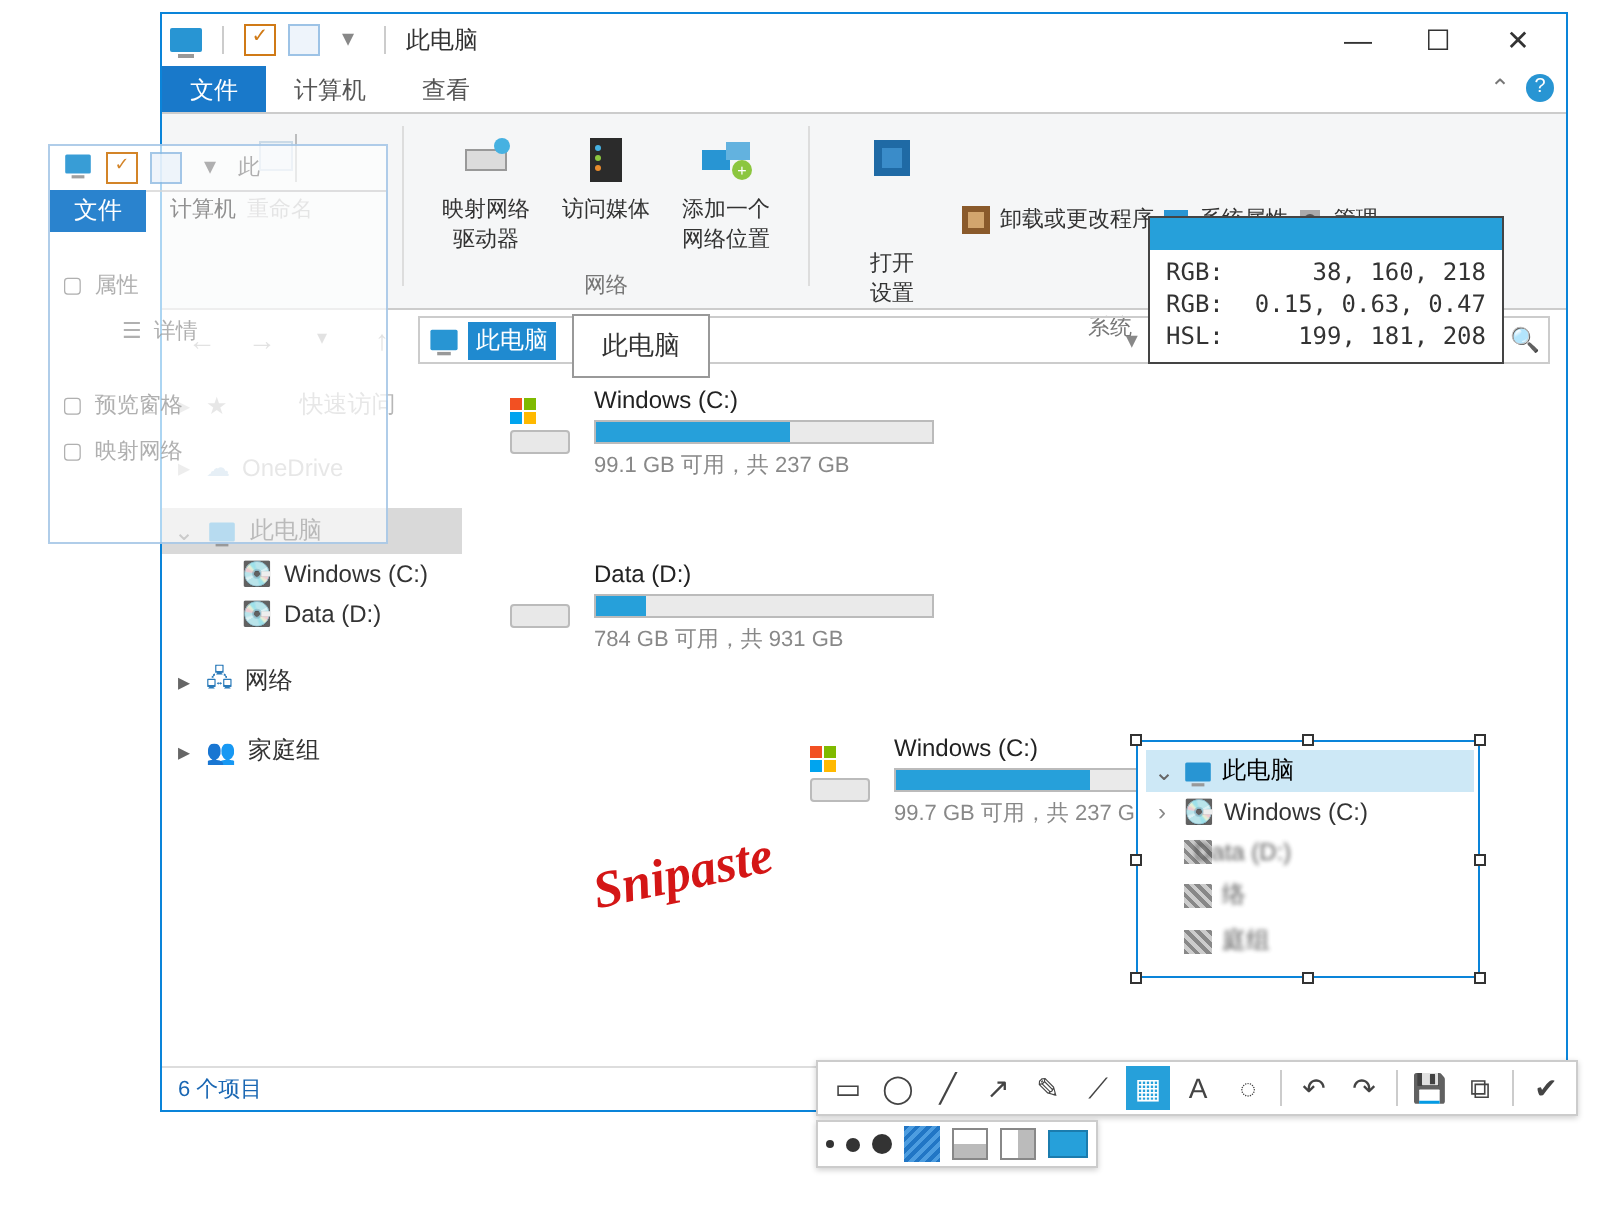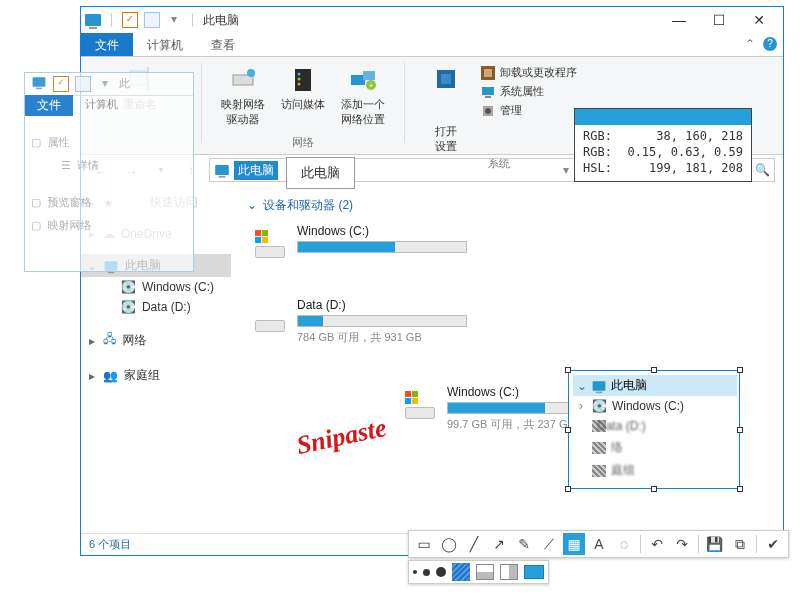--- a/index.html
+++ b/index.html
@@ -61,21 +61,21 @@
   display:flex;
   padding: 6px 10px 2px 14px;
   gap: 16px;
 }
 .rgroup { display:flex; flex-direction:column; align-items:center; justify-content:space-between; padding-bottom:2px;}
 .rgroup .row { display:flex; gap:10px;}
 .rbtn { display:flex; flex-direction:column; align-items:center; width:50px; text-align:center; font-size:11px; color:#333; gap:2px;}
 .rbtn .big { width:32px; height:32px; border-radius:2px; display:flex; align-items:center; justify-content:center;}
 .glabel { font-size:11px; color:#777; padding-top:2px; border-top:0; }
 .rdivider { width:1px; background:#ddd; height:80px;}
-.rsmall-col { display:flex; flex-direction:column; gap:4px; font-size:11px; color:#333; }
+.rsmall-col { display:flex; flex-direction:row; gap:4px; font-size:11px; color:#333; }
 .rsmall { display:flex; align-items:center; gap:5px;}
 .rsmall .si { width:14px; height:14px; display:inline-block;}
 
 .addr-row {
   height:30px;
   display:flex;
   align-items:center;
   gap:6px;
   padding: 2px 8px;
 }
@@ -435,37 +435,37 @@
           <span>网络</span>
         </div>
       <div class="sidebar-item blank"></div>
       <div class="sidebar-item">
           <span class="caret">▸</span>
           <span style="color:#4a9b3a;">👥</span>
           <span>家庭组</span>
         </div>
     </div>
     <div class="mainarea">
-      <div class="section-title">设备和驱动器 (2)</div>
       <div class="drives">
         <div class="drive">
           <div class="drive-ico">
               <div class="logo winlogo">
                 <span></span>
                 <span></span>
                 <span></span>
                 <span></span>
               </div>
               <div class="disk"></div>
             </div>
           <div>
             <div class="drive-name">Windows (C:)</div>
             <div class="drive-bar">
                 <div class="fill" style="width:58%"></div>
               </div>
+            <div class="drive-info">99.1 GB 可用，共 237 GB</div>
           </div>
         </div>
         <div class="drive">
           <div class="drive-ico">
               <div class="disk"></div>
             </div>
           <div>
             <div class="drive-name">Data (D:)</div>
             <div class="drive-bar">
                 <div class="fill" style="width:15%"></div>
@@ -537,21 +537,21 @@
 
 <div class="color-tip">
   <div class="chip"></div>
   <div class="rows">
     <div>
         <span>RGB:</span>
         <span>38, 160, 218</span>
       </div>
     <div>
         <span>RGB:</span>
-        <span>0.15, 0.63, 0.59</span>
+        <span>0.15, 0.63, 0.47</span>
       </div>
     <div>
         <span>HSL:</span>
         <span>199, 181, 208</span>
       </div>
   </div>
 </div>
 
 <div class="snip-text">Snipaste</div>
 

